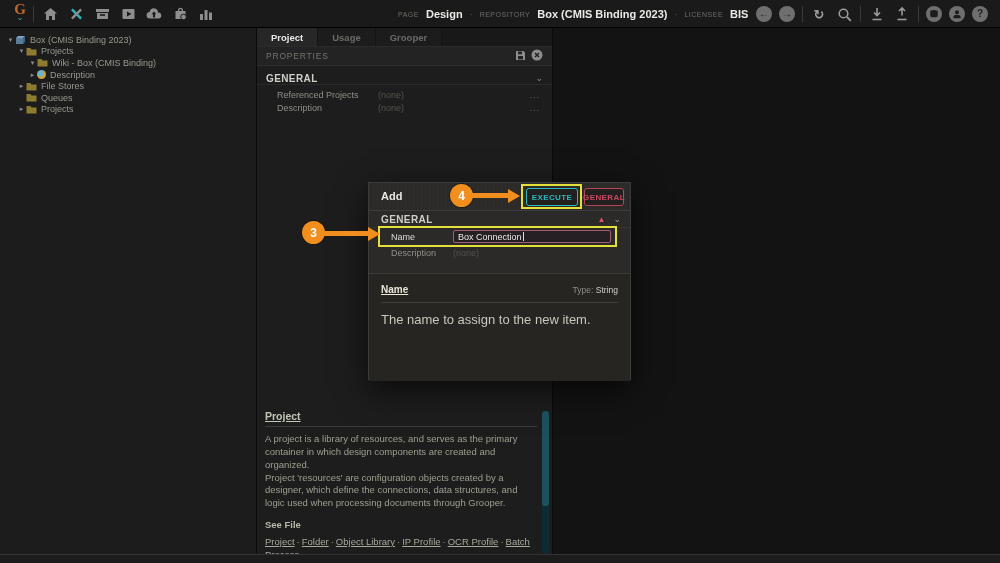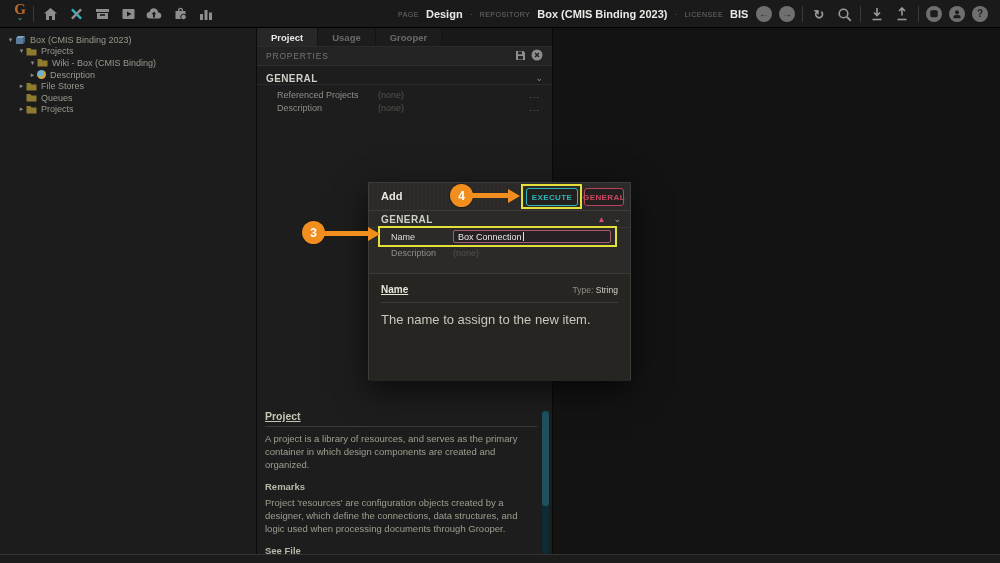--- a/index.html
+++ b/index.html
@@ -310,21 +310,20 @@
     <div class="proprow" style="top:73px;">
       <span class="plabel">Description</span>
       <span class="pvalue">(none)</span>
       <span class="paction">...</span>
     </div>
 
     <div class="docpanel">
       <h1>Project</h1>
       <hr class="docrule">
       <p>A project is a library of resources, and serves as the primary container in which design components are created and organized.</p>
-      <h2>Remarks</h2>
       <p>Project 'resources' are configuration objects created by a designer, which define the connections, data structures, and logic used when processing documents through Grooper.</p>
       <h2>See File</h2>
       <div class="doclinks">
         <span class="doclink">Project</span><span class="docsep">·</span><span class="doclink">Folder</span><span class="docsep">·</span><span class="doclink">Object Library</span><span class="docsep">·</span><span class="doclink">IP Profile</span><span class="docsep">·</span><span class="doclink">OCR Profile</span><span class="docsep">·</span><span class="doclink">Batch Process</span>
       </div>
     </div>
     <div class="scrollbar">
       <div class="scrollthumb"></div>
     </div>
   </div>

